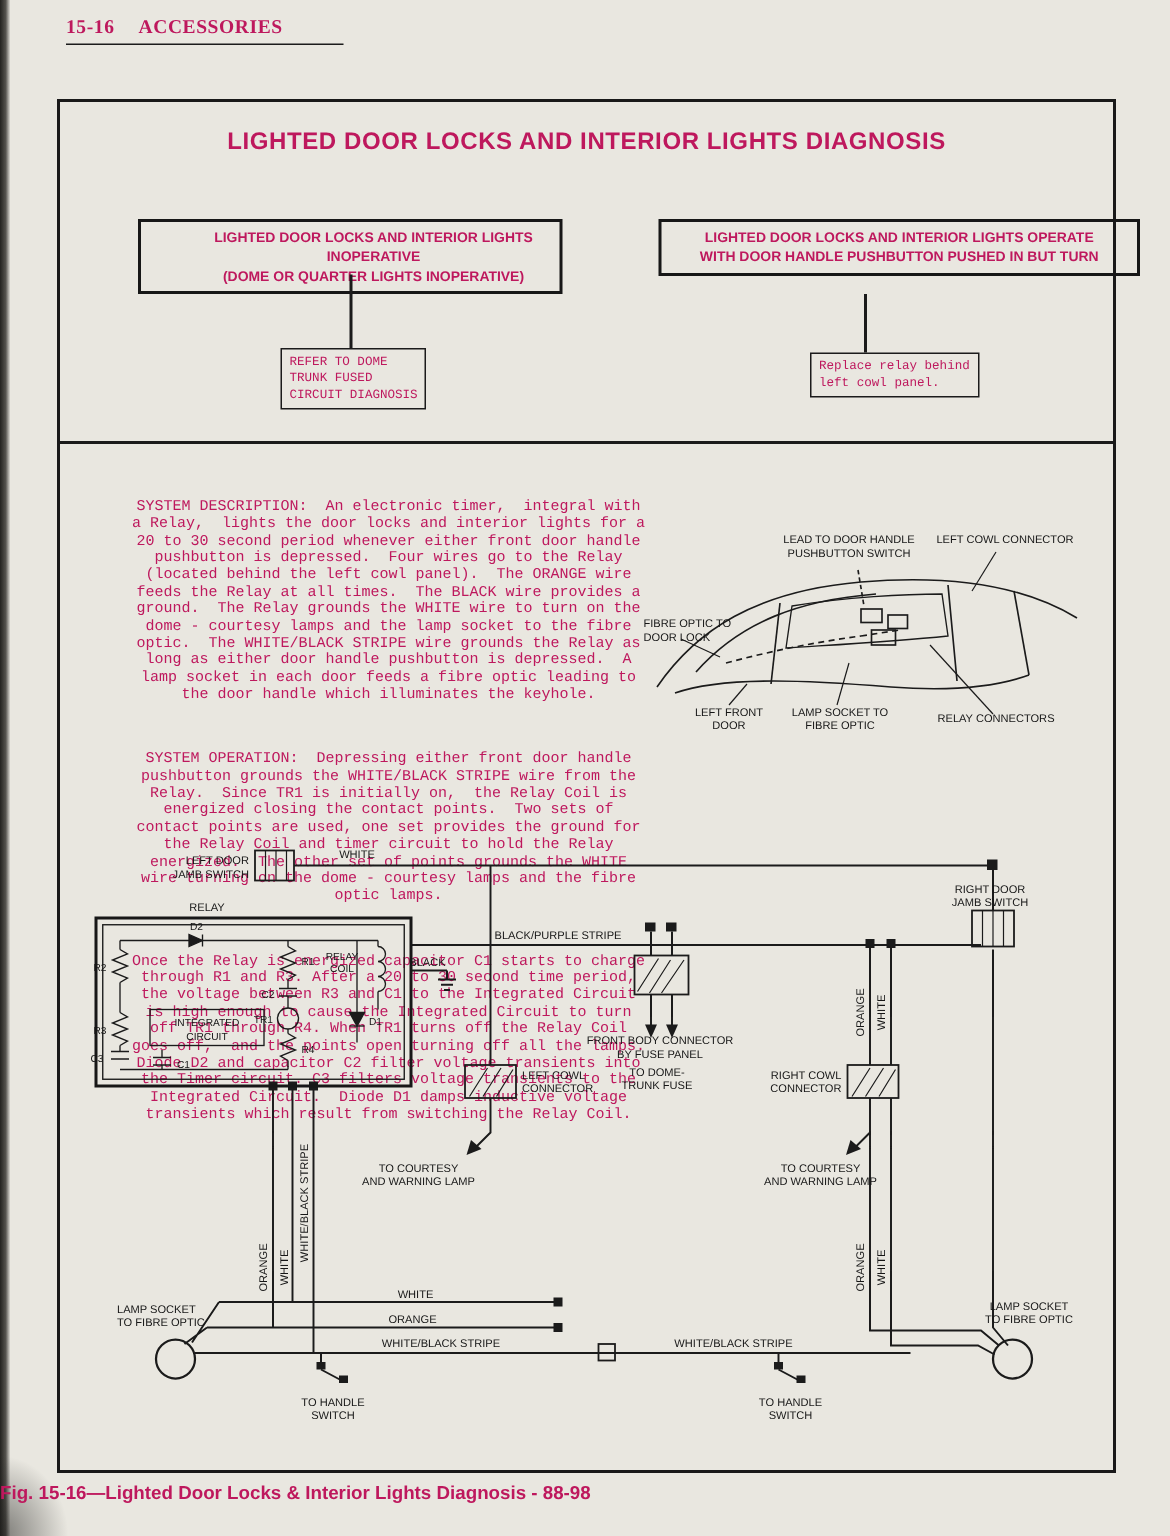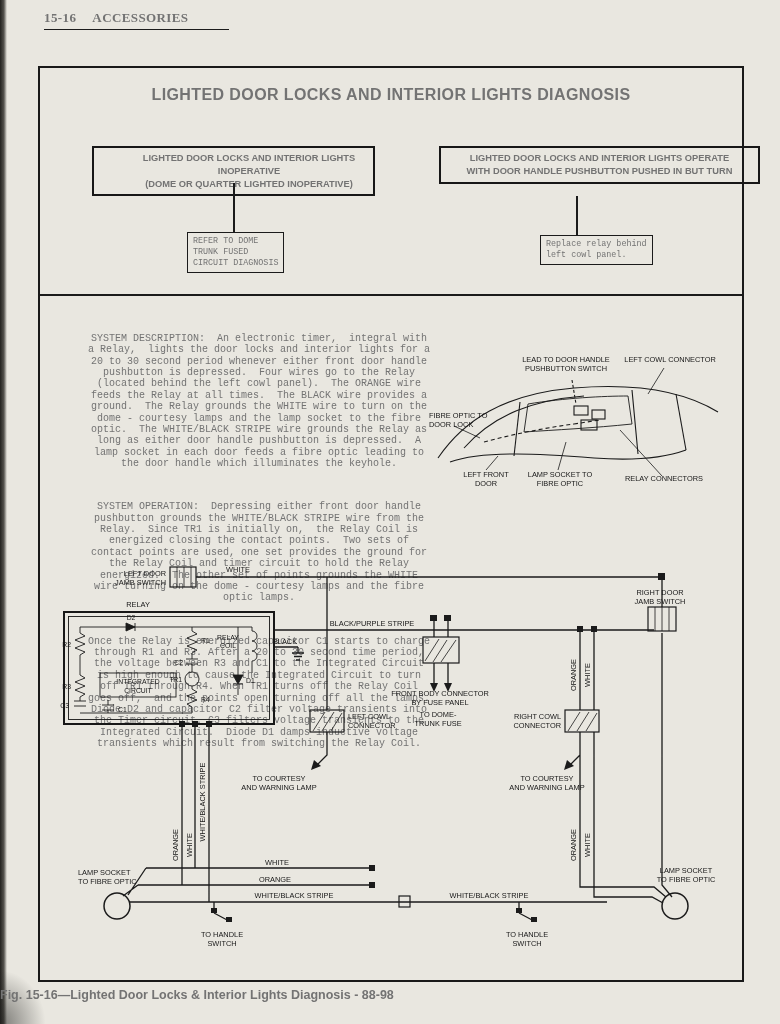--- a/index.html
+++ b/index.html
@@ -1,19 +1,19 @@
 <!DOCTYPE html>
 <html><head>
 <meta charset="utf-8">
 <style>
   * { margin:0; padding:0; box-sizing:border-box; }
   html,body { background:#777; }
   .page {
     position:relative; width:780px; height:1024px; margin:0 auto;
-    background:#e9e7e0; color:#737373; overflow:hidden;
+    background:#e9e7e0; color:#be185d; overflow:hidden;
     font-family:"Liberation Sans", sans-serif;
   }
   .scan-edge-left { position:absolute; left:0; top:0; width:7px; height:100%;
     background:linear-gradient(to right,#23221f 0%, #55534e 55%, rgba(233,231,224,0) 100%); }
   .scan-smudge { position:absolute; left:0; bottom:0; width:46px; height:54px;
     background:radial-gradient(ellipse at 0% 100%, rgba(30,30,28,.55), rgba(30,30,28,0) 70%); }
 
   .header { position:absolute; left:44px; top:10px;
     font-family:"Liberation Serif", serif; font-weight:bold; font-size:13px;
     letter-spacing:.4px; border-bottom:1.6px solid #1b1b1b; padding:0 40px 3px 0; }
@@ -66,21 +66,21 @@
 
   <div class="header">
     <span class="num">15-16</span><span>ACCESSORIES</span>
   </div>
 
   <div class="frame">
     <div class="title">LIGHTED DOOR LOCKS AND INTERIOR LIGHTS DIAGNOSIS</div>
 
     <div class="cond-box" id="cond-left">
       <div>LIGHTED DOOR LOCKS AND INTERIOR LIGHTS INOPERATIVE</div>
-      <div>(DOME OR QUARTER LIGHTED INOPERATIVE)</div>
+      <div>(DOME OR QUARTER LIGHTS INOPERATIVE)</div>
     </div>
     <div class="cond-box" id="cond-right">
       <div>LIGHTED DOOR LOCKS AND INTERIOR  LIGHTS OPERATE</div>
       <div>WITH DOOR HANDLE PUSHBUTTON PUSHED IN  BUT TURN</div>
     </div>
 
     <div class="vline" id="vline-left"></div>
     <div class="vline" id="vline-right"></div>
 
     <div class="action-box" id="act-right">

